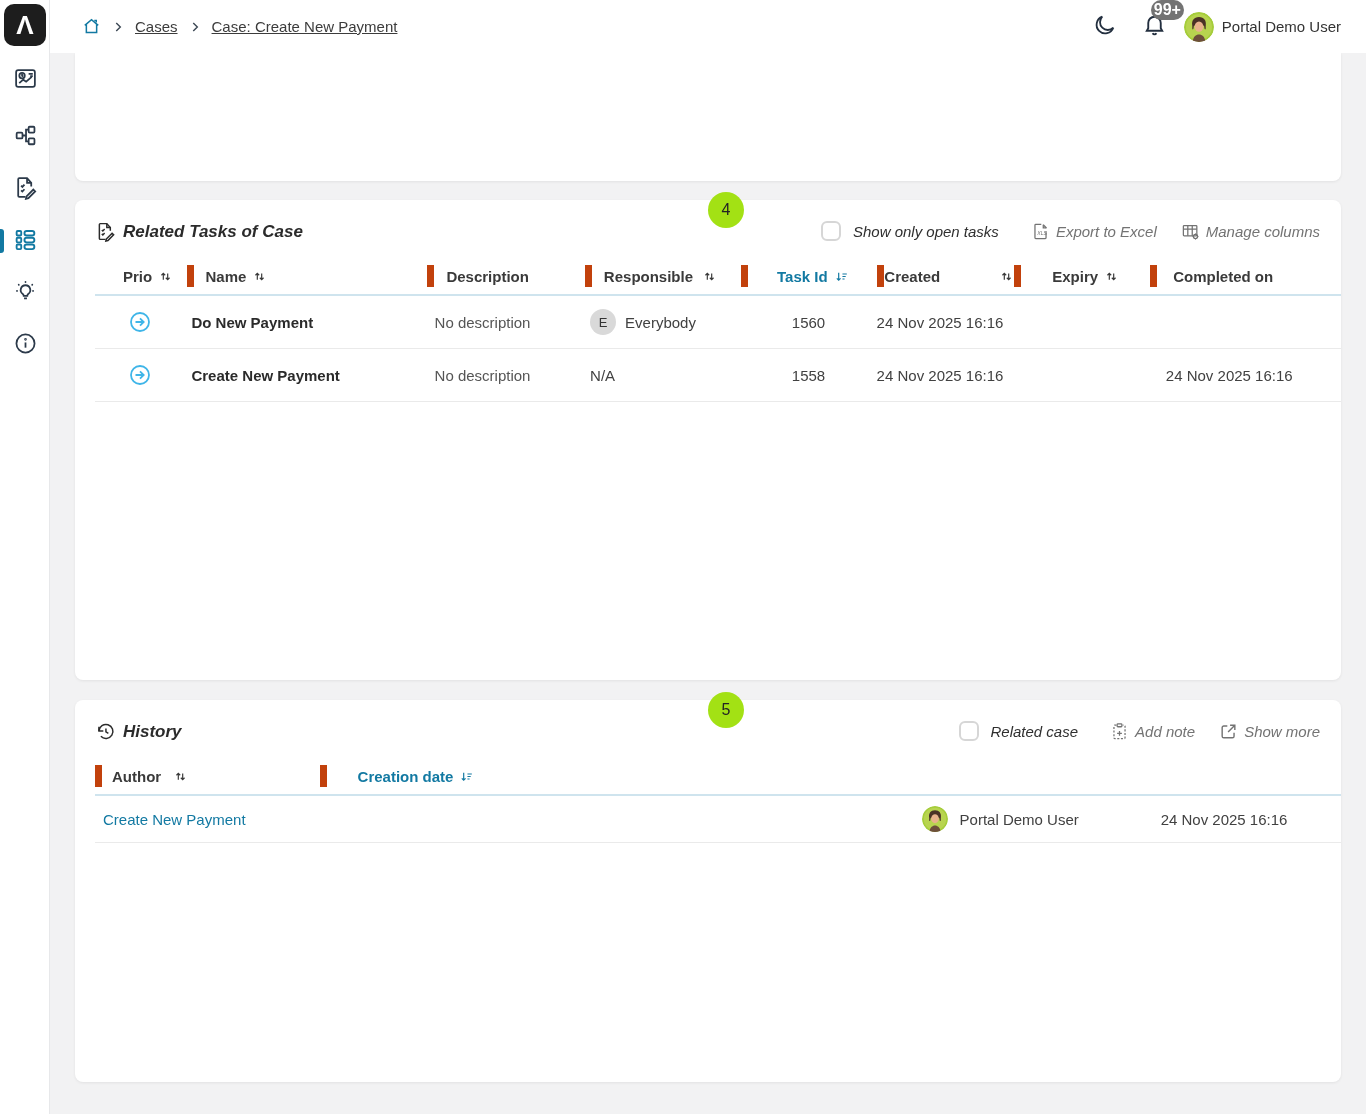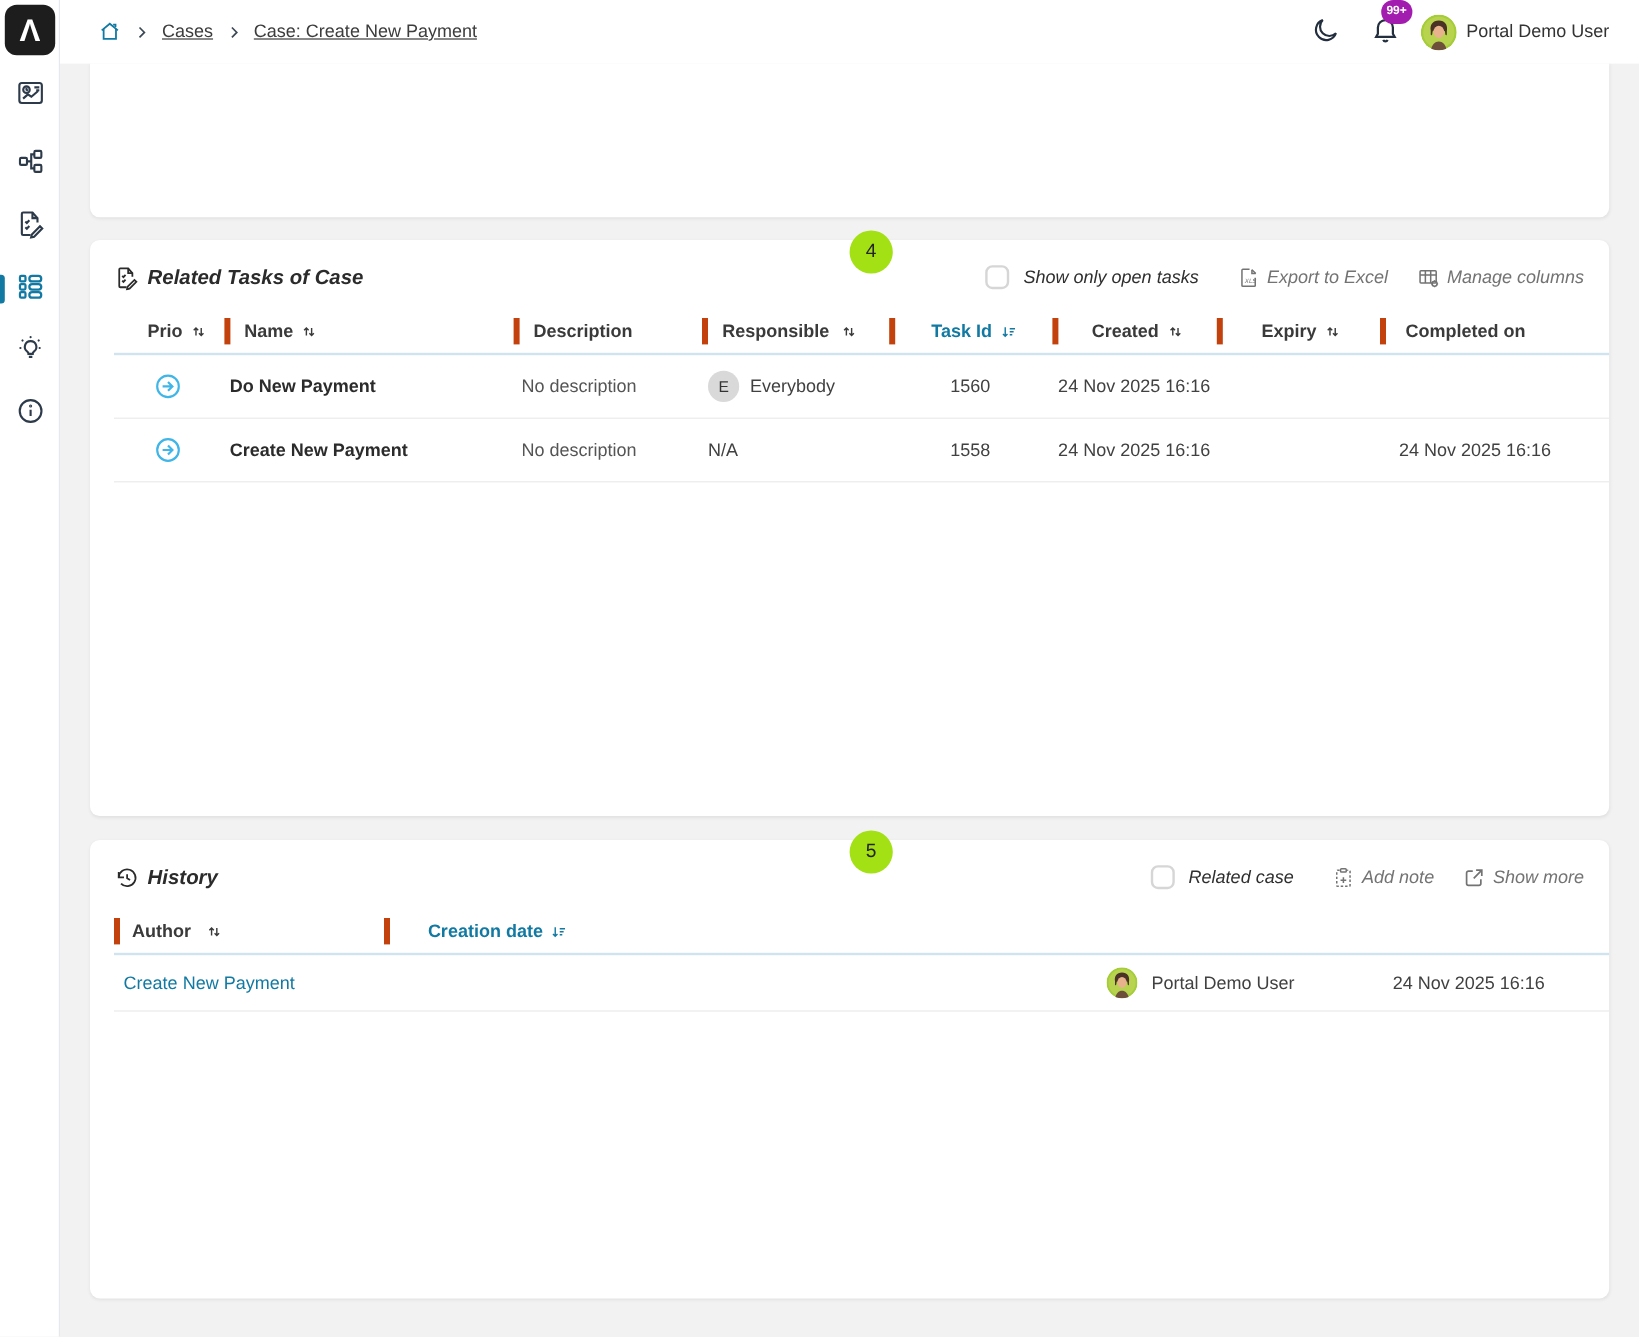--- a/index.html
+++ b/index.html
@@ -21,21 +21,21 @@
   .crumb-sep { display:flex; align-items:center; color:#3c4854; }
   .crumb-link { cursor:pointer; }
   .topbar-right { margin-left:auto; display:flex; align-items:center; margin-right:25px; }
   .searchbox { position:relative; width:215px; height:34px; }
   .searchbox input { width:100%; height:100%; border:1px solid #c9c9c9; border-radius:6px; padding:0 8px 0 34px; font-size:15px; font-family:"Liberation Sans",sans-serif; color:#333; outline:none; background:#fff; }
   .searchbox input::placeholder { color:#4f4f4f; opacity:1; }
   .search-glyph { position:absolute; left:9px; top:7px; width:19px; height:19px; color:#5f6b7a; }
   .icon-btn { display:flex; align-items:center; justify-content:center; color:#232f3f; cursor:pointer; background:none; border:none; }
   .moon-btn { margin-left:18px; width:26px; height:26px; }
   .bell-wrap { position:relative; margin-left:24px; width:26px; height:26px; }
-  .notif-badge { position:absolute; left:9px; top:-14px; min-width:26px; height:20px; background:#a21caf; color:#fff; font-size:10px; font-weight:bold; border-radius:10px; display:flex; align-items:center; justify-content:center; padding:0 3px; }
+  .notif-badge { position:absolute; left:9px; top:-14px; min-width:26px; height:20px; background:#737373; color:#fff; font-size:16px; font-weight:bold; border-radius:10px; display:flex; align-items:center; justify-content:center; padding:0 3px; }
   .user-chip { display:flex; align-items:center; margin-left:16px; gap:8px; cursor:pointer; }
   .avatar { border-radius:50%; overflow:hidden; flex:0 0 auto; }
   .user-name { font-size:15px; color:#333; }
 
   
   .card { position:absolute; left:75px; width:1266px; background:#ffffff; box-shadow:0 1px 3px rgba(0,0,0,0.07); }
   .card-partial { top:53px; height:128px; border-radius:0 0 8px 8px; }
   .card-tasks { top:200px; height:480px; border-radius:8px; overflow:hidden; }
   .card-history { top:700px; height:382px; border-radius:8px; overflow:hidden; }
 
@@ -49,33 +49,33 @@
   .head-tools { margin-left:auto; display:flex; align-items:center; gap:12px; font-size:15px; }
   .checkbox { width:20px; height:20px; border:2px solid #d6d6d6; border-radius:6px; background:#fff; cursor:pointer; flex:0 0 auto; }
   .tool-label { color:#2f2f2f; margin-right:8px; }
   .tool-link { display:flex; align-items:center; gap:6px; color:#737373; cursor:pointer; margin-left:12px; }
   .tool-link svg { width:19px; height:19px; }
 
   
   .table { margin:14px 0 0 20px; font-size:15px; color:#414141; }
   .thead { display:flex; align-items:center; height:38px; border-bottom:2px solid #cfe4ee; font-weight:bold; color:#3a3a3a; }
   .th { display:flex; align-items:center; gap:6px; height:22px; }
-  .th.sep { border-left:5px solid #c2410c; }
+  .th.sep { border-left:7px solid #c2410c; }
   .th .sort-glyph { display:flex; align-items:center; }
   .th.sorted { color:#1279a2; }
   .tr { display:flex; align-items:center; border-bottom:1px solid #eaeaea; }
   .tr-task { height:53px; }
   .tr-hist { height:47px; }
 
   .col-prio { width:95px; justify-content:center; display:flex; }
   .col-name { width:253px; padding-left:6px; }
   .col-desc { width:165px; padding-left:8px; }
   .col-resp { width:164px; padding-left:6px; display:flex; align-items:center; gap:9px; }
   .col-taskid { width:143px; justify-content:center; display:flex; }
-  .col-created { width:144px; justify-content:center; display:flex; }
+  .col-created { width:144px; justify-content:space-between; display:flex; }
   .col-expiry { width:143px; justify-content:center; display:flex; }
   .col-completed { width:200px; padding-left:16px; display:flex; white-space:nowrap; }
   .th.col-name,.th.col-desc,.th.col-resp { padding-left:12px; }
   .th.col-prio { padding-left:28px; justify-content:flex-start; }
 
   .task-name { font-weight:bold; color:#2b2b2b; }
   .muted { color:#555; }
   .resp-avatar { width:26px; height:26px; border-radius:50%; background:#d9d9d9; color:#333; font-size:13px; display:flex; align-items:center; justify-content:center; }
   .prio-icon { display:flex; color:#3fb5e8; }
   .prio-icon svg { width:24px; height:24px; }

